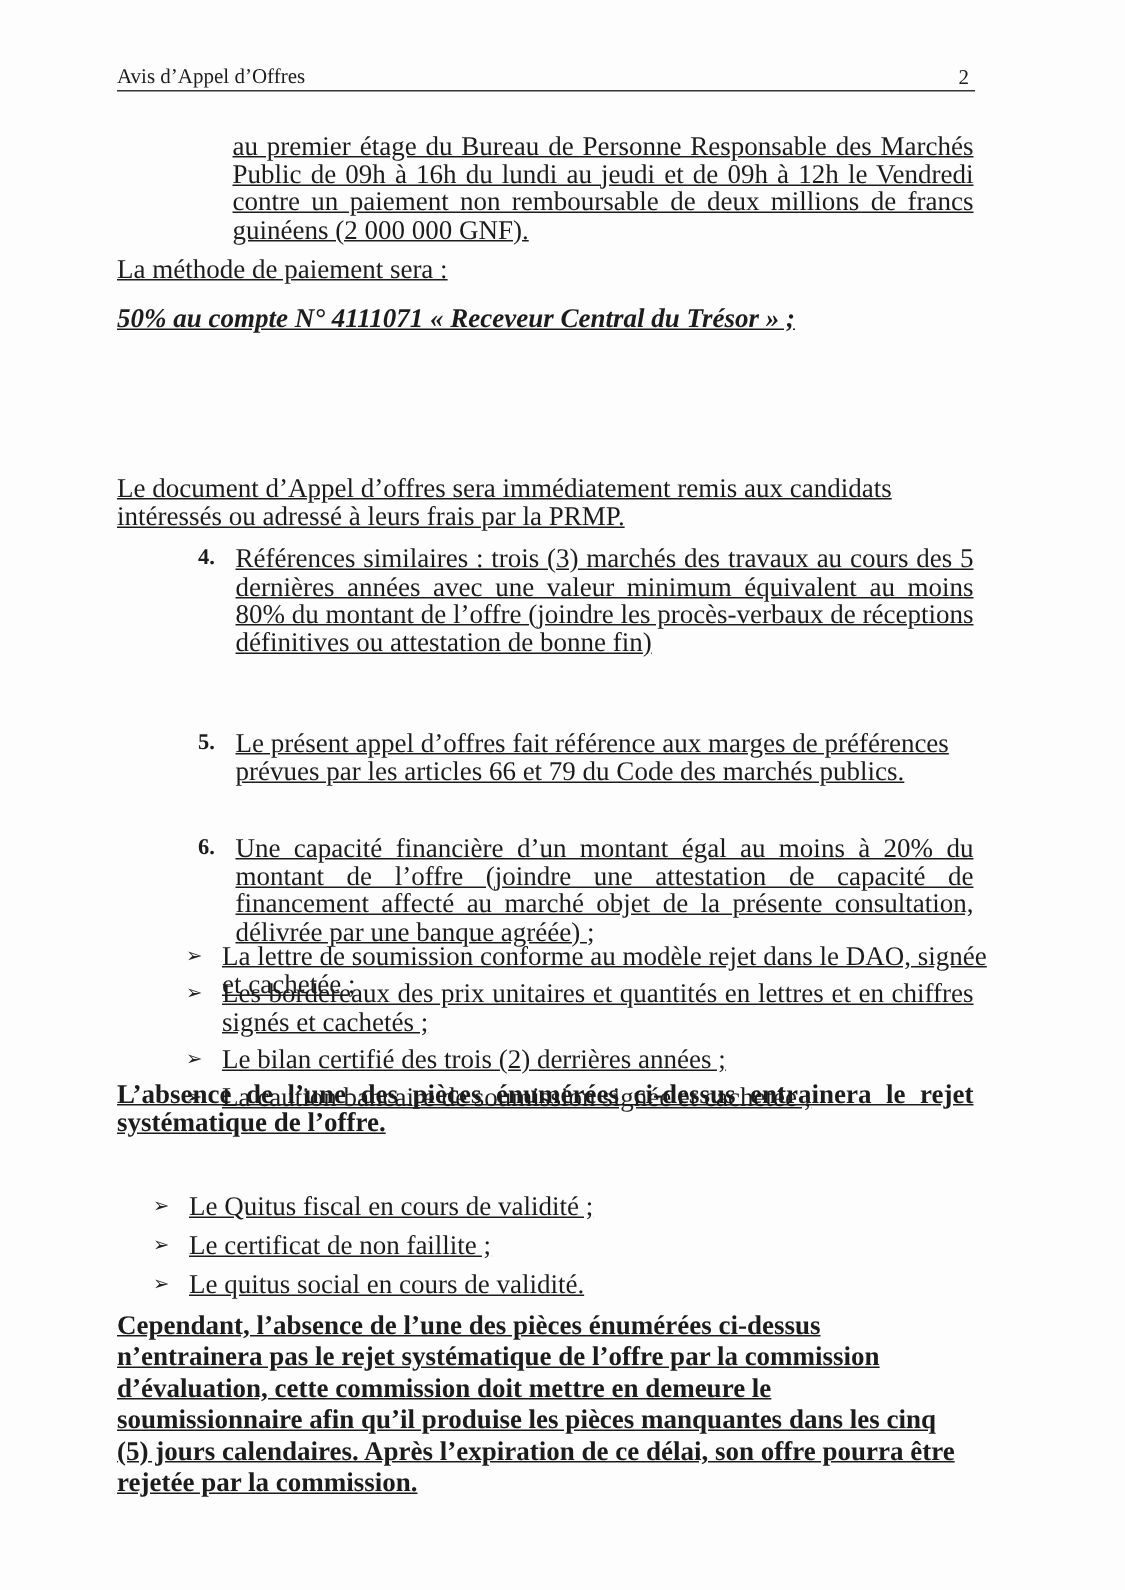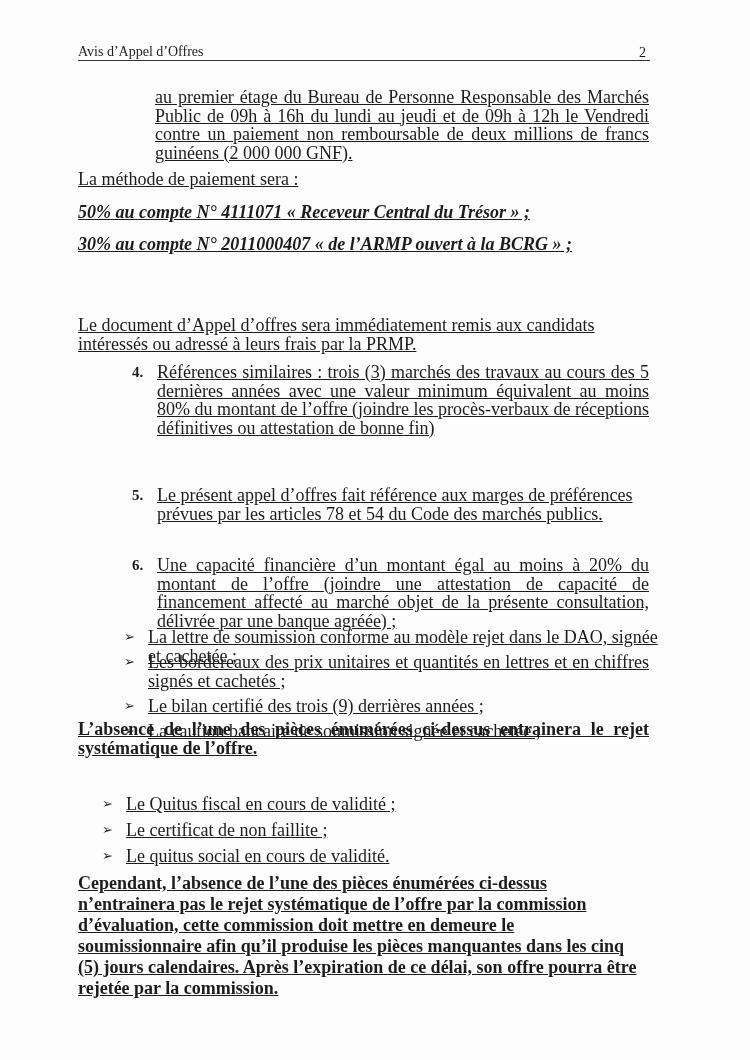--- a/index.html
+++ b/index.html
@@ -28,42 +28,41 @@
 
   <div class="header">
     <span class="title">Avis d’Appel d’Offres</span>
     <span class="pnum">2</span>
   </div>
 
   <div class="blk" style="left:155px; top:88px; width:494px;">au premier étage du Bureau de Personne Responsable des Marchés Public de 09h à 16h du lundi au jeudi et de 09h à 12h le Vendredi contre un paiement non remboursable de deux millions de francs guinéens (2 000 000 GNF).</div>
 
   <div class="blk left" style="left:78px; top:170px; width:570px;">La méthode de paiement sera :</div>
   <div class="blk left bi" style="left:78px; top:203px; width:600px;">50% au compte N° 4111071 « Receveur Central du Trésor » ;</div>
-  <div class="blk left bi" style="left:78px; top:235px; width:600px;">30% au compte N° 2011000407 « de l’ARMP ouvert à la BCRG » ;</div>
 
   <div class="blk left" style="left:78px; top:316px; width:580px;">Le document d’Appel d’offres sera immédiatement remis aux candidats intéressés ou adressé à leurs frais par la PRMP.</div>
 
   <div class="num" style="left:132px; top:363px;">4.</div>
   <div class="blk" style="left:157px; top:363px; width:492px;">Références similaires : trois (3) marchés des travaux au cours des 5 dernières années avec une valeur minimum équivalent au moins 80% du montant de l’offre (joindre les procès-verbaux de réceptions définitives ou attestation de bonne fin)</div>
 
 
   <div class="num" style="left:132px; top:486px;">5.</div>
-  <div class="blk left" style="left:157px; top:486px; width:495px;">Le présent appel d’offres fait référence aux marges de préférences prévues par les articles 78 et 54 du Code des marchés publics.</div>
+  <div class="blk left" style="left:157px; top:486px; width:495px;">Le présent appel d’offres fait référence aux marges de préférences prévues par les articles 66 et 79 du Code des marchés publics.</div>
 
   <div class="num" style="left:132px; top:556px;">6.</div>
   <div class="blk" style="left:157px; top:556px; width:492px;">Une capacité financière d’un montant égal au moins à 20% du montant de l’offre (joindre une attestation de capacité de financement affecté au marché objet de la présente consultation, délivrée par une banque agréée) ;</div>
 
   <span class="arrow" style="left:124px; top:628px;">➢</span>
   <div class="blk left" style="left:148px; top:628px; width:510px;">La lettre de soumission conforme au modèle rejet dans le DAO, signée et cachetée ;</div>
 
   <span class="arrow" style="left:124px; top:653px;">➢</span>
   <div class="blk" style="left:148px; top:653px; width:501px;">Les bordereaux des prix unitaires et quantités en lettres et en chiffres signés et cachetés ;</div>
 
   <span class="arrow" style="left:124px; top:697px;">➢</span>
-  <div class="blk left" style="left:148px; top:697px; width:501px;">Le bilan certifié des trois (9) derrières années ;</div>
+  <div class="blk left" style="left:148px; top:697px; width:501px;">Le bilan certifié des trois (2) derrières années ;</div>
 
   <span class="arrow" style="left:124px; top:722px;">➢</span>
   <div class="blk left" style="left:148px; top:722px; width:501px;">La caution bancaire de soumission signée et cachetée ;</div>
 
   <div class="blk b" style="left:78px; top:720px; width:571px;">L’absence de l’une des pièces énumérées ci-dessus entrainera le rejet systématique de l’offre.</div>
 
   <span class="arrow" style="left:102px; top:795px;">➢</span>
   <div class="blk left" style="left:126px; top:795px; width:500px;">Le Quitus fiscal en cours de validité ;</div>
 
   <span class="arrow" style="left:102px; top:821px;">➢</span>

